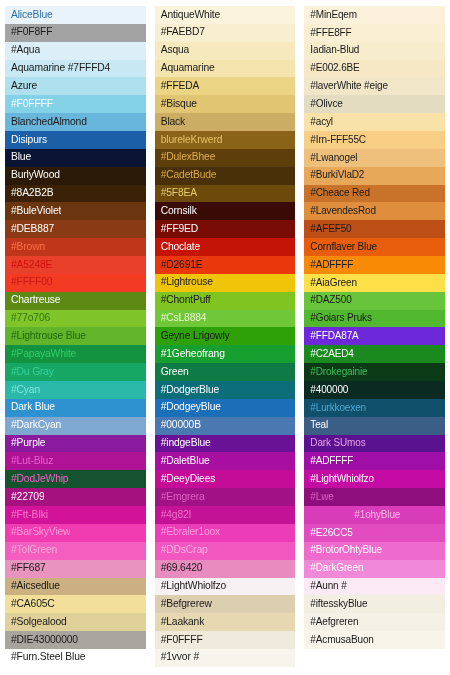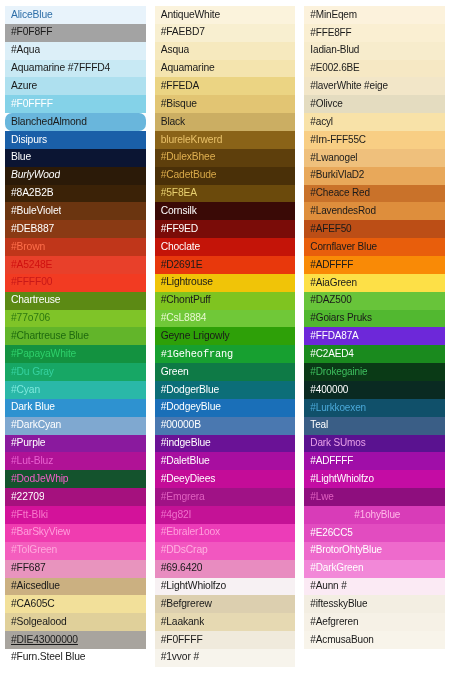--- a/index.html
+++ b/index.html
@@ -67,31 +67,31 @@
       </div>
       <div class="swatch-row" style="background-color: rgb(200, 233, 244);">
         <span class="swatch-label" style="color: rgb(26, 26, 26);">Aquamarine #7FFFD4</span>
       </div>
       <div class="swatch-row" style="background-color: rgb(174, 224, 239);">
         <span class="swatch-label" style="color: rgb(26, 26, 26);">Azure</span>
       </div>
       <div class="swatch-row" style="background-color: rgb(132, 210, 232);">
         <span class="swatch-label" style="color: rgb(255, 255, 255);">#F0FFFF</span>
       </div>
-      <div class="swatch-row" style="background-color: rgb(105, 182, 220); border-radius: 7px;">
+      <div class="swatch-row" style="background-color: rgb(105, 182, 220);">
         <span class="swatch-label" style="color: rgb(26, 26, 26);">BlanchedAlmond</span>
       </div>
       <div class="swatch-row" style="background-color: rgb(26, 95, 168);">
         <span class="swatch-label" style="color: rgb(255, 255, 255);">Disipurs</span>
       </div>
       <div class="swatch-row" style="background-color: rgb(11, 21, 51);">
         <span class="swatch-label" style="color: rgb(255, 255, 255);">Blue</span>
       </div>
       <div class="swatch-row" style="background-color: rgb(43, 26, 8);">
-        <span class="swatch-label" style="color: rgb(255, 255, 255); font-style: italic;">BurlyWood</span>
+        <span class="swatch-label" style="color: rgb(255, 255, 255);">BurlyWood</span>
       </div>
       <div class="swatch-row" style="background-color: rgb(59, 34, 7);">
         <span class="swatch-label" style="color: rgb(255, 255, 255);">#8A2B2B</span>
       </div>
       <div class="swatch-row" style="background-color: rgb(107, 53, 16);">
         <span class="swatch-label" style="color: rgb(255, 255, 255);">#BuleViolet</span>
       </div>
       <div class="swatch-row" style="background-color: rgb(138, 58, 20);">
         <span class="swatch-label" style="color: rgb(255, 255, 255);">#DEB887</span>
       </div>
@@ -104,21 +104,21 @@
       <div class="swatch-row" style="background-color: rgb(242, 59, 34);">
         <span class="swatch-label" style="color: rgb(200, 24, 24);">#FFFF00</span>
       </div>
       <div class="swatch-row" style="background-color: rgb(92, 138, 20);">
         <span class="swatch-label" style="color: rgb(255, 255, 255);">Chartreuse</span>
       </div>
       <div class="swatch-row" style="background-color: rgb(127, 196, 40);">
         <span class="swatch-label" style="color: rgb(46, 122, 16);">#77o706</span>
       </div>
       <div class="swatch-row" style="background-color: rgb(98, 181, 42);">
-        <span class="swatch-label" style="color: rgb(31, 106, 15);">#Chartreuse Blue</span>
+        <span class="swatch-label" style="color: rgb(31, 106, 15);">#Lightrouse Blue</span>
       </div>
       <div class="swatch-row" style="background-color: rgb(19, 146, 64);">
         <span class="swatch-label" style="color: rgb(46, 208, 106);">#PapayaWhite</span>
       </div>
       <div class="swatch-row" style="background-color: rgb(23, 167, 101);">
         <span class="swatch-label" style="color: rgb(54, 210, 160);">#Du Gray</span>
       </div>
       <div class="swatch-row" style="background-color: rgb(42, 184, 168);">
         <span class="swatch-label" style="color: rgb(127, 233, 220);">#Cyan</span>
       </div>
@@ -155,21 +155,21 @@
       <div class="swatch-row" style="background-color: rgb(203, 176, 129);">
         <span class="swatch-label" style="color: rgb(26, 26, 26);">#Aicsedlue</span>
       </div>
       <div class="swatch-row" style="background-color: rgb(242, 224, 154);">
         <span class="swatch-label" style="color: rgb(26, 26, 26);">#CA605C</span>
       </div>
       <div class="swatch-row" style="background-color: rgb(224, 208, 154);">
         <span class="swatch-label" style="color: rgb(26, 26, 26);">#Solgealood</span>
       </div>
       <div class="swatch-row" style="background-color: rgb(168, 164, 158);">
-        <span class="swatch-label" style="color: rgb(26, 26, 26); text-decoration: underline;">#DIE43000000</span>
+        <span class="swatch-label" style="color: rgb(26, 26, 26);">#DIE43000000</span>
       </div>
       <div class="swatch-row" style="background-color: rgb(255, 255, 255);">
         <span class="swatch-label" style="color: rgb(26, 26, 26);">#Furn.Steel Blue</span>
       </div>
     </div>
   <div class="palette-column col-mid">
       <div class="swatch-row" style="background-color: rgb(251, 243, 220);">
         <span class="swatch-label" style="color: rgb(26, 26, 26); text-align: right;">AntiqueWhite</span>
       </div>
       <div class="swatch-row" style="background-color: rgb(248, 239, 208);">
@@ -220,21 +220,21 @@
       <div class="swatch-row" style="background-color: rgb(127, 196, 32);">
         <span class="swatch-label" style="color: rgb(26, 26, 26);">#ChontPuff</span>
       </div>
       <div class="swatch-row" style="background-color: rgb(112, 200, 56);">
         <span class="swatch-label" style="color: rgb(232, 248, 208);">#CsL8884</span>
       </div>
       <div class="swatch-row" style="background-color: rgb(46, 160, 8);">
         <span class="swatch-label" style="color: rgb(26, 26, 26);">Geyne Lrigowly</span>
       </div>
       <div class="swatch-row" style="background-color: rgb(23, 160, 48);">
-        <span class="swatch-label" style="color: rgb(255, 255, 255); font-family: Liberation Mono, monospace;">#1Geheofrang</span>
+        <span class="swatch-label" style="color: rgb(255, 255, 255);">#1Geheofrang</span>
       </div>
       <div class="swatch-row" style="background-color: rgb(14, 122, 70);">
         <span class="swatch-label" style="color: rgb(255, 255, 255);">Green</span>
       </div>
       <div class="swatch-row" style="background-color: rgb(12, 110, 120);">
         <span class="swatch-label" style="color: rgb(255, 255, 255);">#DodgerBlue</span>
       </div>
       <div class="swatch-row" style="background-color: rgb(26, 111, 184);">
         <span class="swatch-label" style="color: rgb(255, 255, 255);">#DodgeyBlue</span>
       </div>

